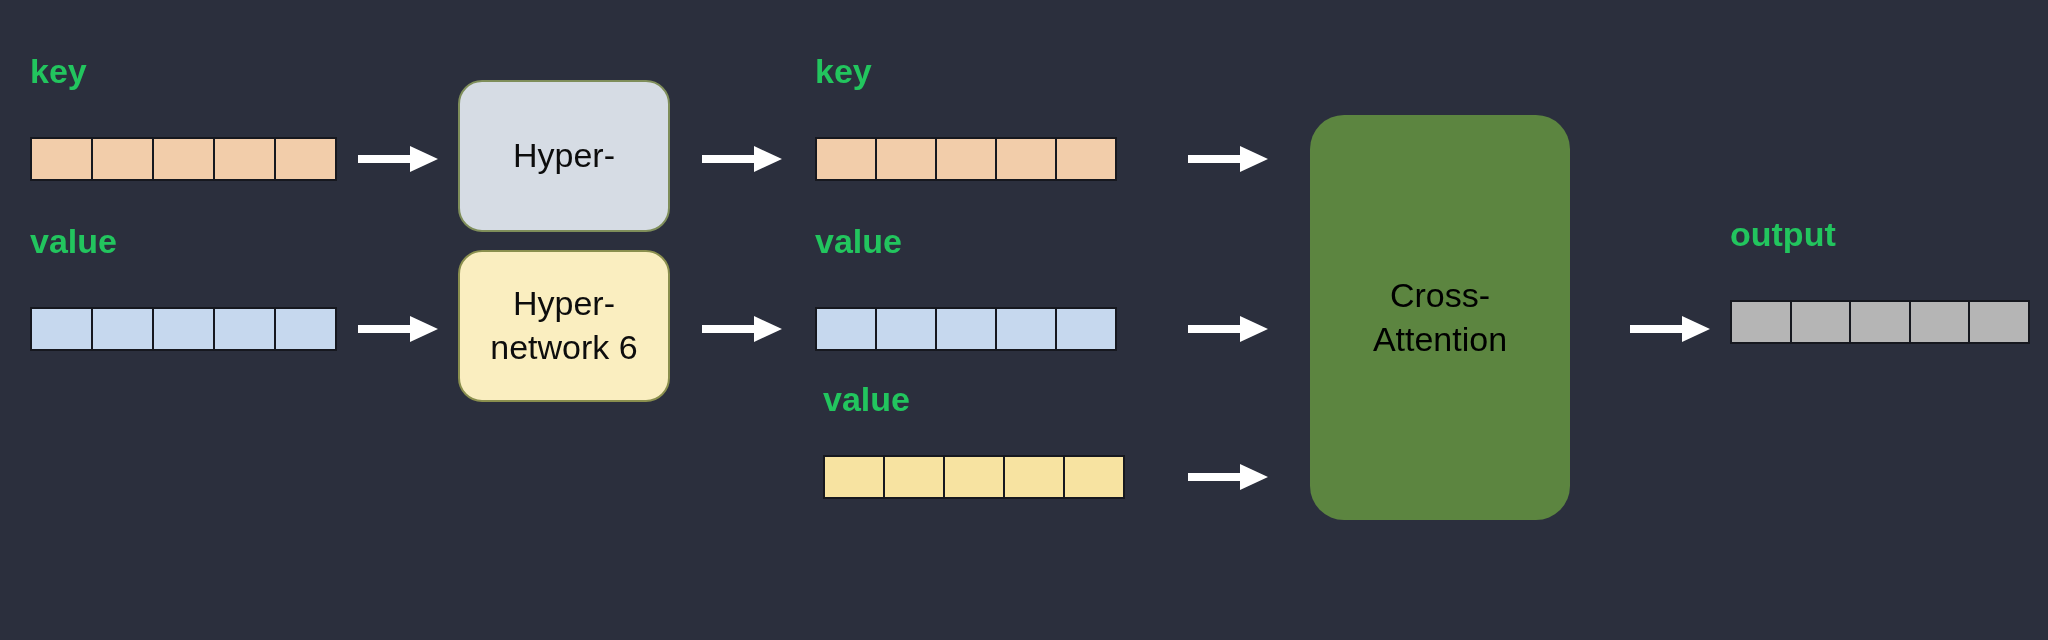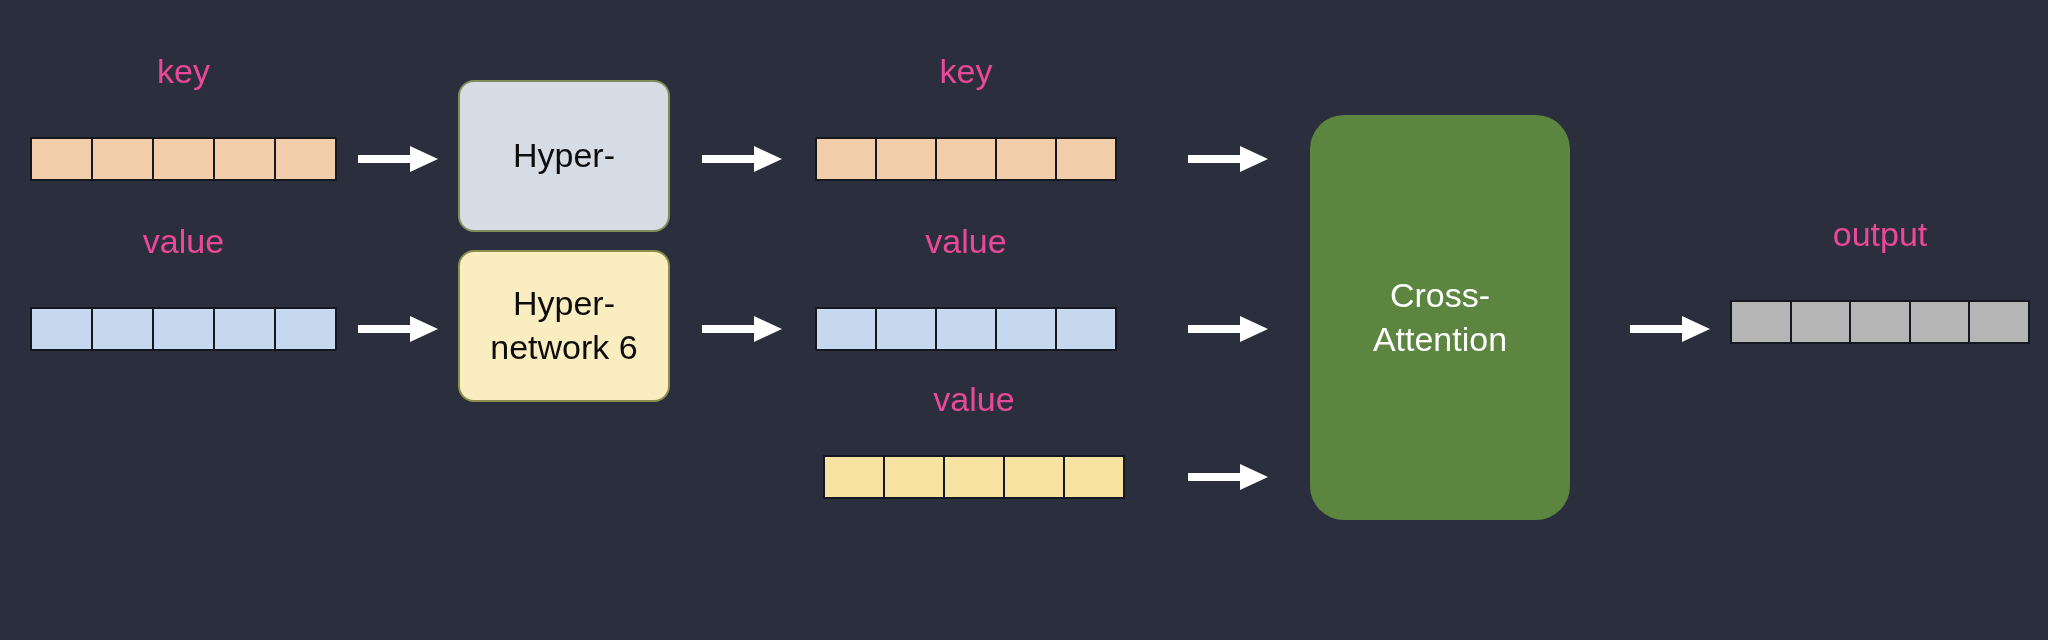--- a/index.html
+++ b/index.html
@@ -12,26 +12,26 @@
     width: 2048px;
     height: 640px;
     background: #2b2f3d;
     font-family: "Liberation Sans", sans-serif;
     overflow: hidden;
   }
 
   
   .lbl {
     position: absolute;
-    color: #ec4899;
+    color: #22c55e;
     font-size: 34px;
     line-height: 1;
     white-space: nowrap;
-    text-align: center;
-    font-weight: 400;
+    text-align: left;
+    font-weight: 700;
   }
 
   
   .vector {
     position: absolute;
     display: flex;
     box-sizing: border-box;
     border: 2px solid #16181f;
     height: 44px;
   }
@@ -44,21 +44,21 @@
 
   .v-key   .cell { background: #f2cdaa; }
   .v-value .cell { background: #c6d8ee; }
   .v-query .cell { background: #f7e3a1; }
   .v-out   .cell { background: #b5b5b5; }
 
   
   .box {
     position: absolute;
     box-sizing: border-box;
-    border-radius: 16px;
+    border-radius: 24px;
     display: flex;
     align-items: center;
     justify-content: center;
     text-align: center;
     font-size: 34px;
     line-height: 1.28;
     padding: 6px 10px;
   }
   .box-hyper1 {
     background: #d6dce4;
@@ -66,21 +66,21 @@
     color: #0d0d0d;
   }
   .box-hyper2 {
     background: #faeec0;
     border: 2px solid #8a8f4e;
     color: #0d0d0d;
   }
   .box-attn {
     background: #5c8540;
     border-radius: 34px;
-    color: #ffffff;
+    color: #000000;
   }
 
   
   .arrow {
     position: absolute;
     height: 32px;
   }
   .arrow svg { display: block; }
 </style>
 </head>

